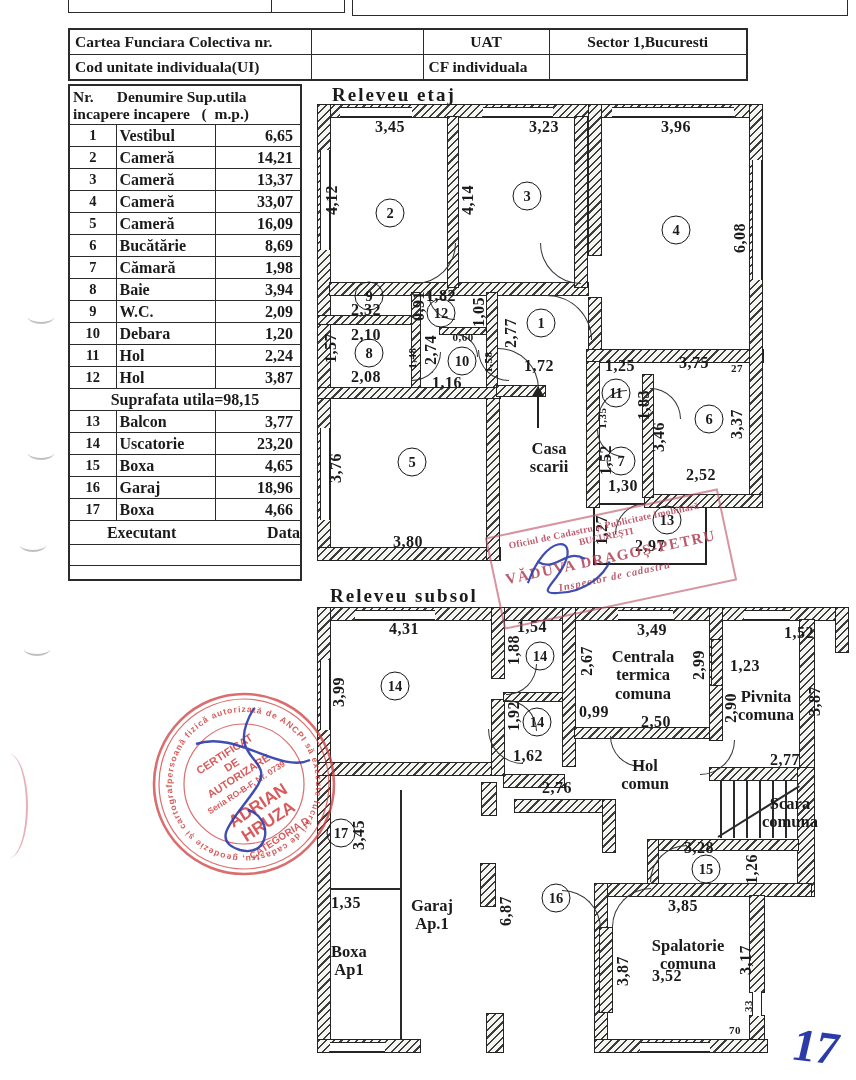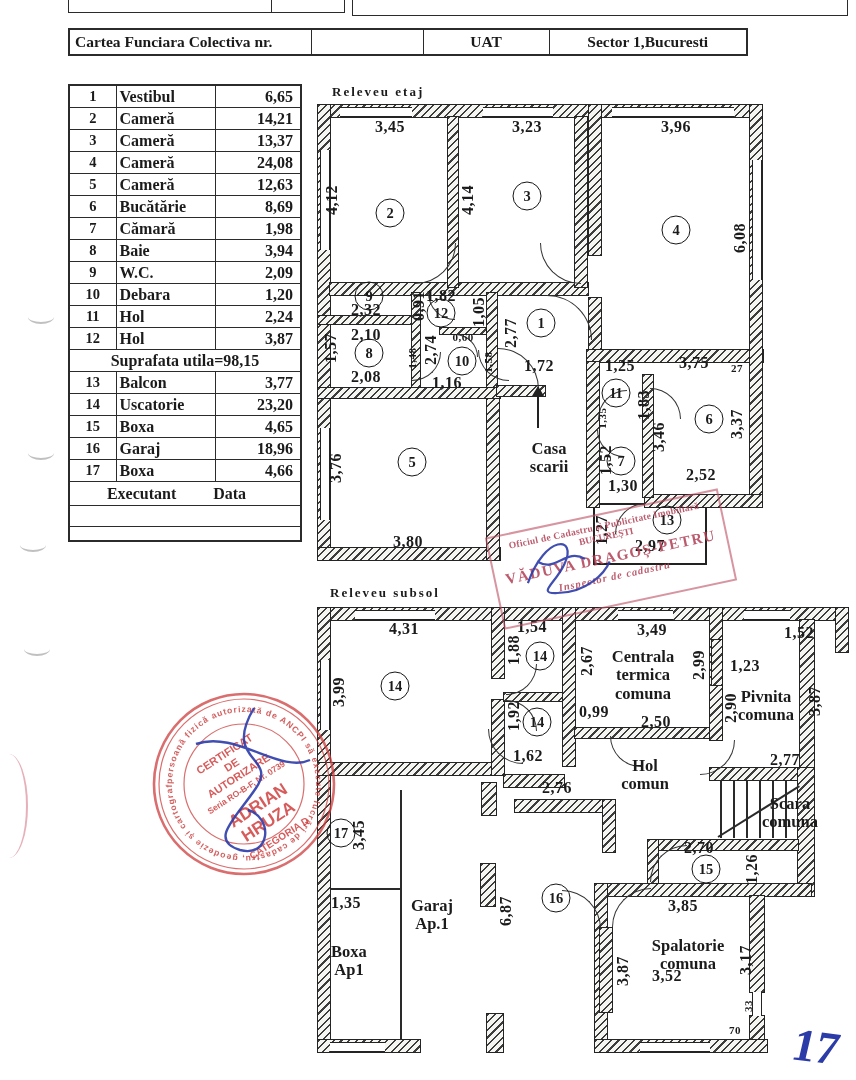--- a/index.html
+++ b/index.html
@@ -14,25 +14,25 @@
   #room-table{position:absolute;left:68px;top:84px;border-collapse:collapse;border:2px solid #2b2b2b;table-layout:fixed;width:232px;background:#fff}
   #room-table td{border:1.7px solid #2b2b2b;font-size:16px;height:21px;padding:0 3px;white-space:nowrap;overflow:hidden}
   #room-table td.c-nr{text-align:center;font-size:14.5px}
   #room-table td.c-name{text-align:left}
   #room-table td.c-area{text-align:right;padding-right:7px}
   #room-table td.sumrow{text-align:center;font-size:16px}
   #room-table .th-cell{line-height:1.1;font-size:15.5px;padding:2px 3px;white-space:pre}
   #room-table .flexcell{padding:0}
   .fwrap{display:flex;width:100%}
   .fwrap .fa{flex:1.65;text-align:center}
-  .fwrap .fb{flex:1;text-align:left}
+  .fwrap .fb{flex:1;text-align:right}
   .small-t{font-size:13.5px}
 
   
-  .plan-title{position:absolute;font-size:13px;letter-spacing:2px;white-space:nowrap}
+  .plan-title{position:absolute;font-size:19px;letter-spacing:2px;white-space:nowrap}
   .wall{position:absolute;background:repeating-linear-gradient(135deg,#3d3d3d 0 1.6px,#f5f5f2 1.6px 5.4px);outline:1.3px solid #242424}
   .win-h{position:absolute;background:#fff;border-top:1.6px solid #242424;border-bottom:1.6px solid #242424}
   .win-v{position:absolute;background:#fff;border-left:1.6px solid #242424;border-right:1.6px solid #242424}
   .tline{position:absolute;background:#2a2a2a}
   .arc{position:absolute;border:1.5px solid #333}
   .arc.br{border-left:none;border-top:none;border-bottom-right-radius:100%}
   .arc.bl{border-right:none;border-top:none;border-bottom-left-radius:100%}
   .arc.tr{border-left:none;border-bottom:none;border-top-right-radius:100%}
   .arc.tl{border-right:none;border-bottom:none;border-top-left-radius:100%}
   .dim{position:absolute;font-size:16px;letter-spacing:.5px;white-space:nowrap;transform:translate(-50%,-50%)}
@@ -71,54 +71,63 @@
         <col style="width:126px">
         <col style="width:198px">
       </colgroup>
     <tbody>
         <tr>
       <td>Cartea Funciara Colectiva nr.</td>
       <td></td>
       <td style="text-align:center">UAT</td>
       <td style="text-align:center">Sector  1,Bucuresti</td>
     </tr>
+    <tr>
+      <td>Cod unitate individuala(UI)</td>
+      <td></td>
+      <td>CF individuala</td>
+      <td></td>
+    </tr>
   </tbody>
     </table>
 
   <table id="room-table">
     <colgroup>
         <col style="width:47px">
         <col style="width:99px">
         <col style="width:86px">
       </colgroup>
     <tbody>
         <tr>
+          <td class="th-cell" colspan="3"><div>Nr.      Denumire Sup.utila</div><div>incapere incapere   (  m.p.)</div></td>
+        </tr>
+        <tr>
           <td class="c-nr">1</td>
           <td class="c-name">Vestibul</td>
           <td class="c-area">6,65</td>
         </tr>
         <tr>
           <td class="c-nr">2</td>
           <td class="c-name">Cameră</td>
           <td class="c-area">14,21</td>
         </tr>
         <tr>
           <td class="c-nr">3</td>
           <td class="c-name">Cameră</td>
           <td class="c-area">13,37</td>
         </tr>
         <tr>
           <td class="c-nr">4</td>
           <td class="c-name">Cameră</td>
-          <td class="c-area">24,08</td>
+          <td class="c-area">33,07</td>
         </tr>
         <tr>
           <td class="c-nr">5</td>
           <td class="c-name">Cameră</td>
-          <td class="c-area">12,63</td>
+          <td class="c-area">16,09</td>
         </tr>
         <tr>
           <td class="c-nr">6</td>
           <td class="c-name">Bucătărie</td>
           <td class="c-area">8,69</td>
         </tr>
         <tr>
           <td class="c-nr">7</td>
           <td class="c-name">Cămară</td>
           <td class="c-area">1,98</td>
@@ -297,21 +306,21 @@
       <div class="roomnum" style="left: 441px; top: 313px;">12</div>
       <div class="roomnum" style="left: 369px; top: 353px;">8</div>
       <div class="roomnum" style="left: 462px; top: 361px;">10</div>
       <div class="roomnum" style="left: 541px; top: 323px;">1</div>
       <div class="roomnum" style="left: 616px; top: 393px;">11</div>
       <div class="roomnum" style="left: 621px; top: 461px;">7</div>
       <div class="roomnum" style="left: 709px; top: 419px;">6</div>
       <div class="roomnum" style="left: 667px; top: 520px;">13</div>
       <div class="roomnum" style="left: 412px; top: 462px;">5</div>
       <span class="dim" style="left: 390px; top: 127px;">3,45</span>
-      <span class="dim" style="left: 527px; top: 127px;">3,23</span>
+      <span class="dim" style="left: 544px; top: 127px;">3,23</span>
       <span class="dim" style="left: 676px; top: 127px;">3,96</span>
       <span class="dim v" style="left: 332px; top: 200px;">4,12</span>
       <span class="dim v" style="left: 468px; top: 200px;">4,14</span>
       <span class="dim v" style="left: 740px; top: 238px;">6,08</span>
       <span class="dim" style="left: 366px; top: 310px;">2,32</span>
       <span class="dim v" style="left: 419px; top: 306px;">0,91</span>
       <span class="dim" style="left: 441px; top: 296px;">1,82</span>
       <span class="dim v" style="left: 479px; top: 312px;">1,05</span>
       <span class="dim v" style="left: 511px; top: 333px;">2,77</span>
       <span class="dim" style="left: 366px; top: 335px;">2,10</span>
@@ -355,21 +364,21 @@
       <span class="dim" style="left: 652px; top: 630px;">3,49</span>
       <span class="dim v" style="left: 587px; top: 661px;">2,67</span>
       <span class="dim v" style="left: 699px; top: 665px;">2,99</span>
       <span class="dim" style="left: 656px; top: 722px;">2,50</span>
       <span class="dim" style="left: 799px; top: 633px;">1,52</span>
       <span class="dim" style="left: 745px; top: 666px;">1,23</span>
       <span class="dim v" style="left: 731px; top: 708px;">2,90</span>
       <span class="dim v" style="left: 815px; top: 701px;">3,87</span>
       <span class="dim" style="left: 785px; top: 760px;">2,77</span>
       <span class="dim" style="left: 557px; top: 788px;">2,76</span>
-      <span class="dim" style="left: 699px; top: 848px;">2,70</span>
+      <span class="dim" style="left: 699px; top: 848px;">3,28</span>
       <span class="dim v" style="left: 752px; top: 869px;">1,26</span>
       <span class="dim" style="left: 683px; top: 906px;">3,85</span>
       <span class="dim v" style="left: 359px; top: 835px;">3,45</span>
       <span class="dim" style="left: 346px; top: 903px;">1,35</span>
       <span class="dim v" style="left: 506px; top: 911px;">6,87</span>
       <span class="dim v" style="left: 623px; top: 971px;">3,87</span>
       <span class="dim v" style="left: 746px; top: 960px;">3,17</span>
       <span class="dim v s" style="left: 748px; top: 1006px;">33</span>
       <span class="dim" style="left: 667px; top: 976px;">3,52</span>
       <span class="dim s" style="left: 735px; top: 1030px;">70</span>

